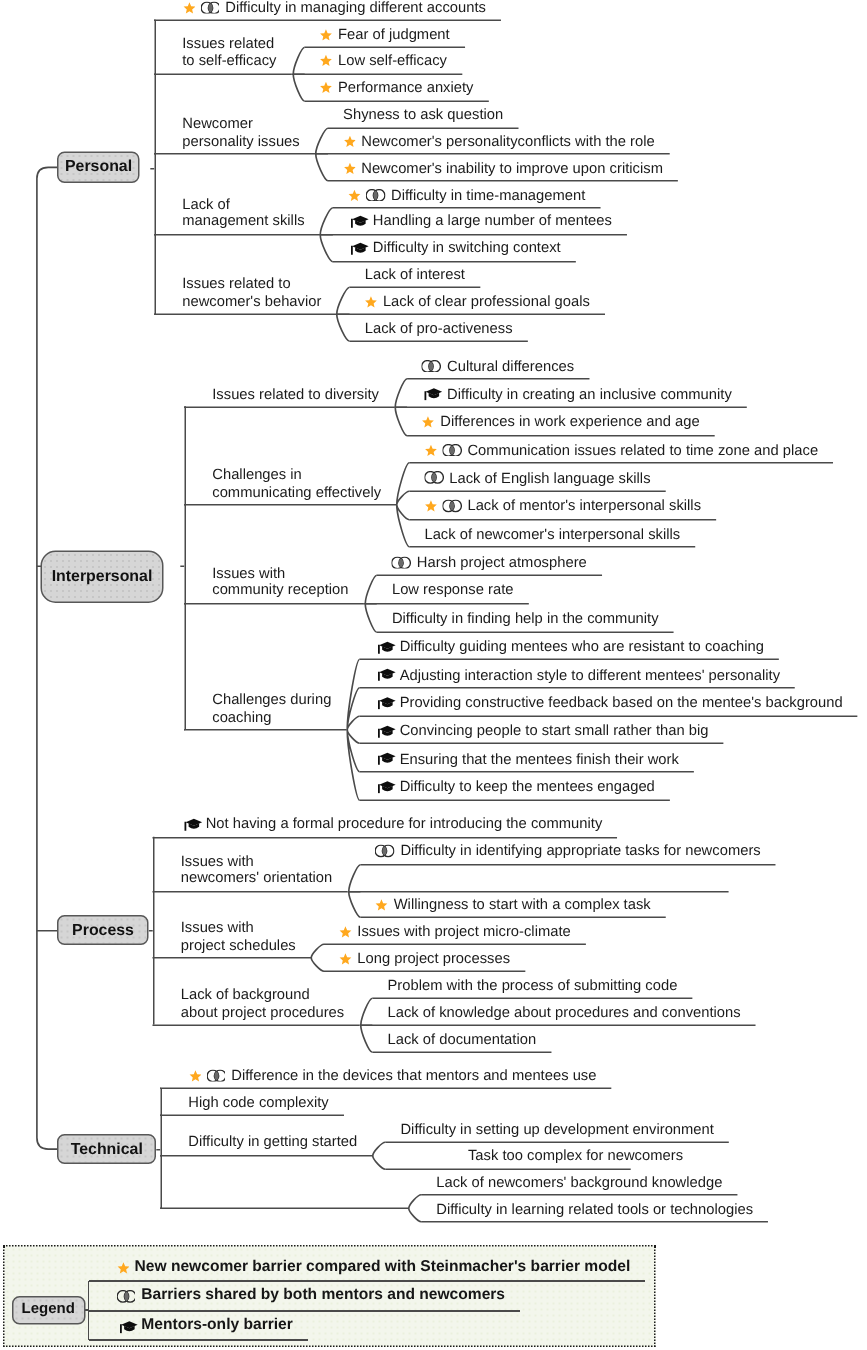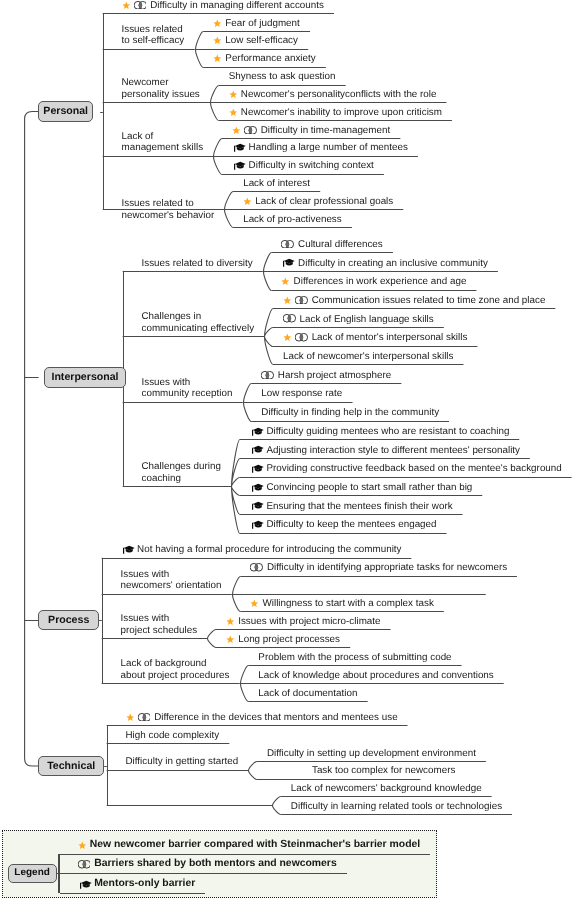--- a/index.html
+++ b/index.html
@@ -175,21 +175,21 @@
     <div class="row" style="left: 231.99px; top: 142.44px;"><svg class="ico" width="14.0" height="9.0" viewBox="0 0 28 18" style="margin-right: 2.6px; margin-top: 0.9px;">
         <path fill="#0d0d0d" d="M16.5 1.5 L27.5 6.2 L16.5 10.9 L5.5 6.2 Z"></path>
         <path fill="#0d0d0d" d="M9.5 7.6 L9.5 12.4 Q16.5 17.6 23.5 12.4 L23.5 7.6 L16.5 10.9 Z"></path>
         <path fill="#0d0d0d" d="M4.0 5.6 h2.4 v12.0 h-2.4 z"></path>
       </svg><span class="tx">Handling a large number of mentees</span></div>
     <div class="row" style="left: 231.99px; top: 160.27px;"><svg class="ico" width="14.0" height="9.0" viewBox="0 0 28 18" style="margin-right: 2.6px; margin-top: 0.9px;">
         <path fill="#0d0d0d" d="M16.5 1.5 L27.5 6.2 L16.5 10.9 L5.5 6.2 Z"></path>
         <path fill="#0d0d0d" d="M9.5 7.6 L9.5 12.4 Q16.5 17.6 23.5 12.4 L23.5 7.6 L16.5 10.9 Z"></path>
         <path fill="#0d0d0d" d="M4.0 5.6 h2.4 v12.0 h-2.4 z"></path>
       </svg><span class="tx">Difficulty in switching context</span></div>
-    <div class="row ml" style="left: 121.5px; top: 184.43px; margin-top: 14px;"><span class="tx">Issues related to<br>newcomer's behavior</span></div>
+    <div class="row ml" style="left: 121.5px; top: 184.43px;"><span class="tx">Issues related to<br>newcomer's behavior</span></div>
     <div class="row" style="left: 243.16px; top: 178.1px;"><span class="tx">Lack of interest</span></div>
     <div class="row" style="left: 243.16px; top: 195.93px;"><svg class="ico" width="8.6" height="8.8" viewBox="0 0 18 18" style="margin-right: 3.5px; margin-top: 0.9px;">
         <path fill="#FFA81E" d="M9 0.9 L11.35 6.35 L17.2 6.9 L12.75 10.85 L14.05 16.6 L9 13.55 L3.95 16.6 L5.25 10.85 L0.8 6.9 L6.65 6.35 Z"></path>
       </svg><span class="tx">Lack of clear professional goals</span></div>
     <div class="row" style="left: 243.16px; top: 213.76px;"><span class="tx">Lack of pro-activeness</span></div>
     <div class="cat" style="left: 38.2px; top: 100.8px; width: 55px; height: 21.5px;">
       <span>Personal</span>
     </div>
     <div class="row" style="left: 141.5px; top: 257.5px;"><span class="tx">Issues related to diversity</span></div>
     <div class="row" style="left: 281.49px; top: 238.8px;"><svg class="ico" width="12.7" height="8.5" viewBox="0 0 26 17.3" style="margin-right: 3.9px; margin-top: 0.9px;">
@@ -293,21 +293,21 @@
     <div class="row" style="left: 249.83px; top: 481.9px;"><svg class="ico" width="14.0" height="9.0" viewBox="0 0 28 18" style="margin-right: 2.6px; margin-top: 0.9px;">
         <path fill="#0d0d0d" d="M16.5 1.5 L27.5 6.2 L16.5 10.9 L5.5 6.2 Z"></path>
         <path fill="#0d0d0d" d="M9.5 7.6 L9.5 12.4 Q16.5 17.6 23.5 12.4 L23.5 7.6 L16.5 10.9 Z"></path>
         <path fill="#0d0d0d" d="M4.0 5.6 h2.4 v12.0 h-2.4 z"></path>
       </svg><span class="tx">Convincing people to start small rather than big</span></div>
     <div class="row" style="left: 249.83px; top: 519.3px;"><svg class="ico" width="14.0" height="9.0" viewBox="0 0 28 18" style="margin-right: 2.6px; margin-top: 0.9px;">
         <path fill="#0d0d0d" d="M16.5 1.5 L27.5 6.2 L16.5 10.9 L5.5 6.2 Z"></path>
         <path fill="#0d0d0d" d="M9.5 7.6 L9.5 12.4 Q16.5 17.6 23.5 12.4 L23.5 7.6 L16.5 10.9 Z"></path>
         <path fill="#0d0d0d" d="M4.0 5.6 h2.4 v12.0 h-2.4 z"></path>
       </svg><span class="tx">Difficulty to keep the mentees engaged</span></div>
-    <div class="cat" style="left: 44px; top: 366.8px; width: 82px; height: 21px;">
+    <div class="cat" style="left: 27px; top: 366.8px; width: 82px; height: 35px; border-radius: 10px;">
       <span>Interpersonal</span>
     </div>
     <div class="row" style="left: 120.5px; top: 544.4px;"><svg class="ico" width="14.0" height="9.0" viewBox="0 0 28 18" style="margin-right: 2.6px; margin-top: 0.9px;">
         <path fill="#0d0d0d" d="M16.5 1.5 L27.5 6.2 L16.5 10.9 L5.5 6.2 Z"></path>
         <path fill="#0d0d0d" d="M9.5 7.6 L9.5 12.4 Q16.5 17.6 23.5 12.4 L23.5 7.6 L16.5 10.9 Z"></path>
         <path fill="#0d0d0d" d="M4.0 5.6 h2.4 v12.0 h-2.4 z"></path>
       </svg><span class="tx">Not having a formal procedure for introducing the community</span></div>
     <div class="row ml" style="left: 120.5px; top: 568.68px;"><span class="tx">Issues with<br>newcomers' orientation</span></div>
     <div class="row" style="left: 250.37px; top: 562.29px;"><svg class="ico" width="12.7" height="8.5" viewBox="0 0 26 17.3" style="margin-right: 3.9px; margin-top: 0.9px;">
         <defs>

